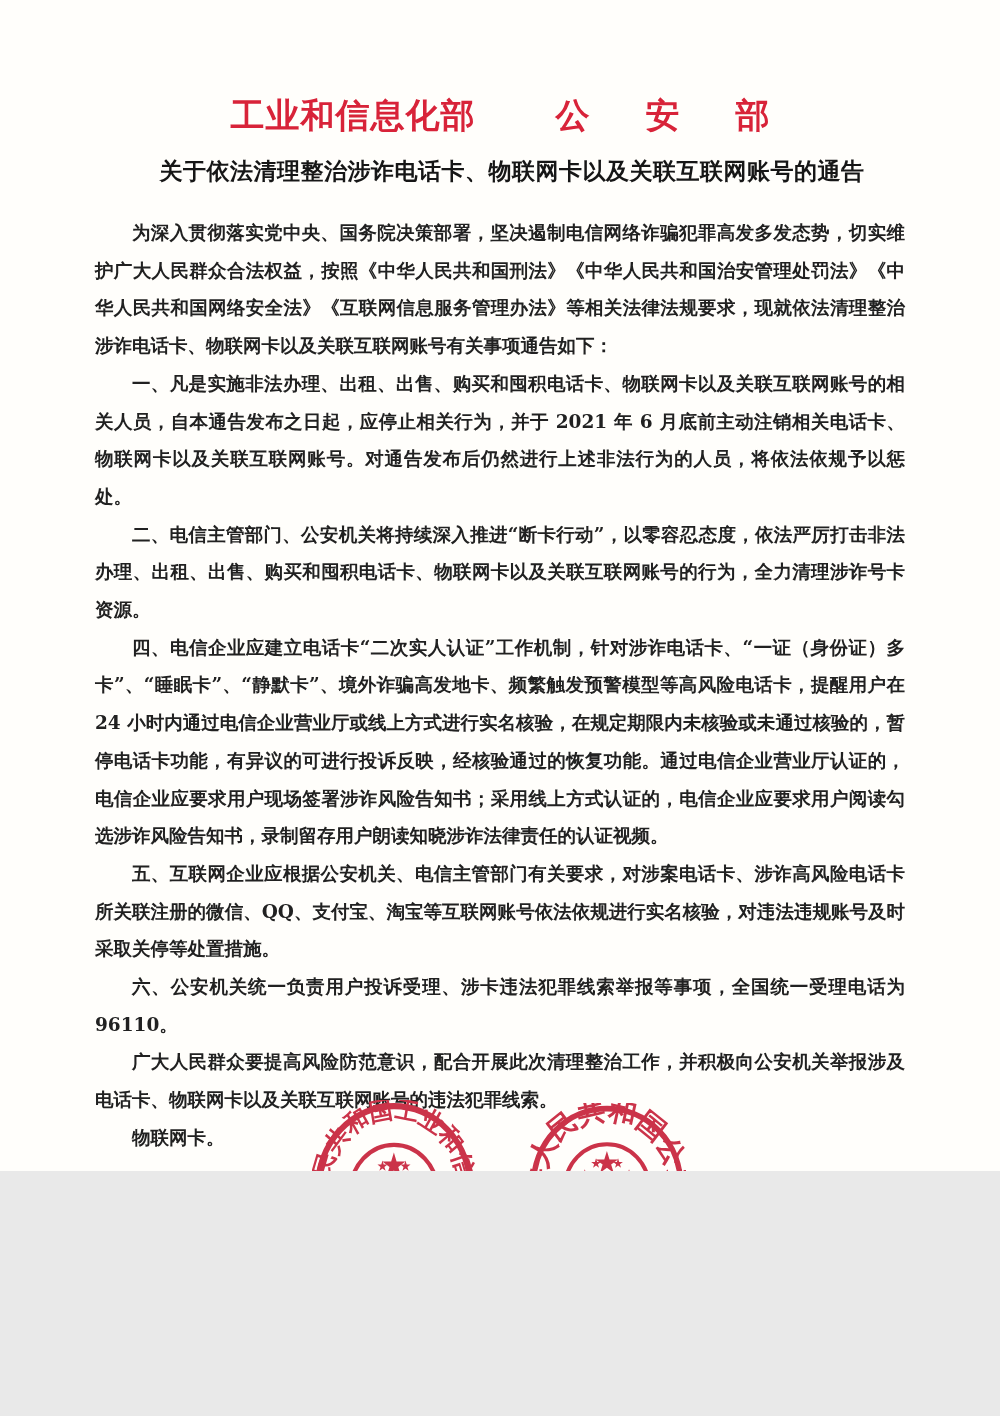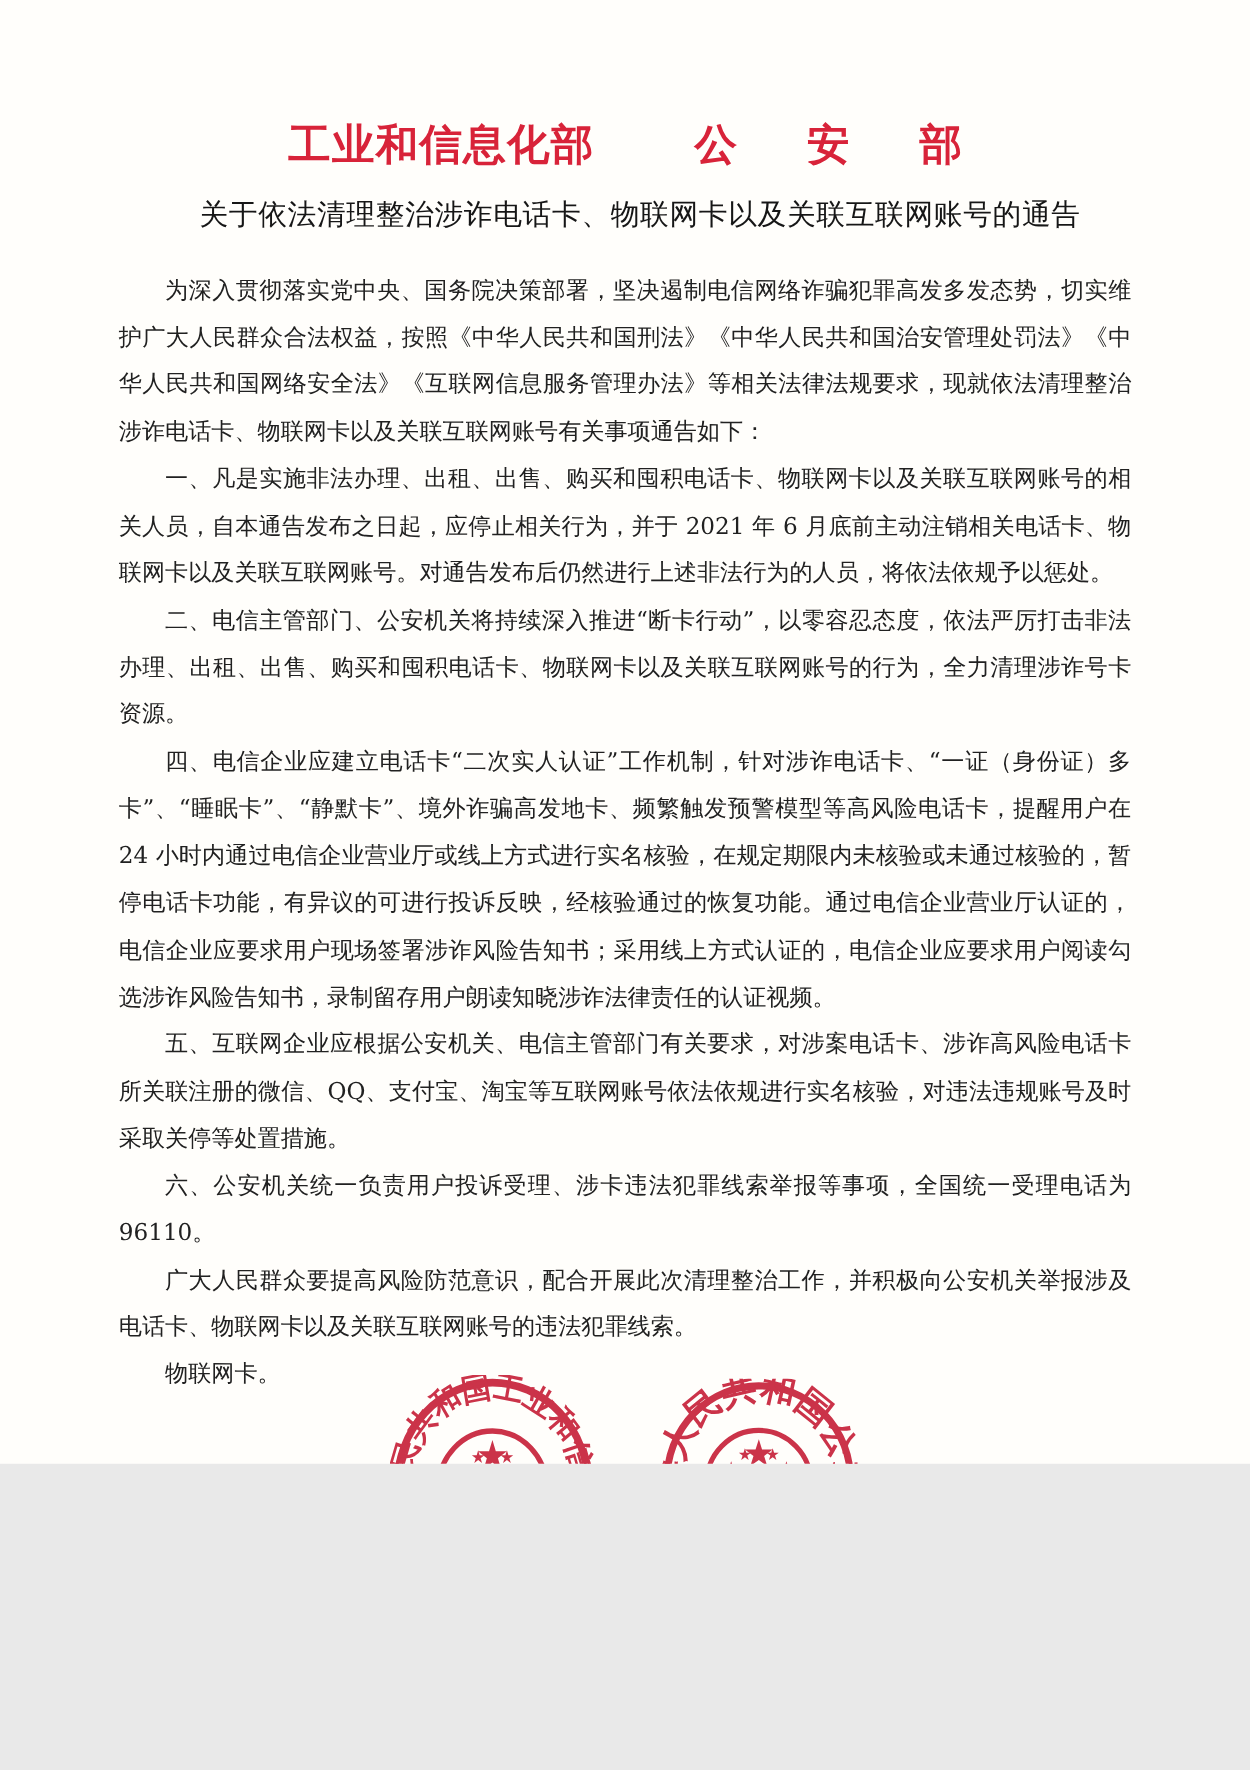--- a/index.html
+++ b/index.html
@@ -20,30 +20,30 @@
   }
   .ministry{
     color:#d82339;
     font-size:34px;font-weight:700;
     letter-spacing:1px;white-space:nowrap;
   }
   .ministry.spread{letter-spacing:56px;text-indent:0;margin-right:-56px;}
   .doc-title{
     margin:17px auto 0;
     text-align:center;
-    font-size:23px;font-weight:400;color:#161616;
+    font-size:23px;font-weight:700;color:#161616;
     letter-spacing:0.5px;
     padding-left:24px;
   }
   .body-text{
     width:810px;
     margin:27px auto 0;
     font-size:18.5px;
     line-height:37.7px;
-    font-weight:400;
+    font-weight:700;
     text-align:justify;
     text-justify:inter-ideograph;
   }
   .body-text p{margin:0;text-indent:2em;}
   .seal{position:absolute;}
   .seal svg{position:absolute;left:0;top:0;width:100%;height:100%;}
   .seal .overlay{
     position:absolute;left:0;width:100%;
     text-align:center;white-space:nowrap;
     font-weight:700;color:rgba(42,30,26,0.88);

